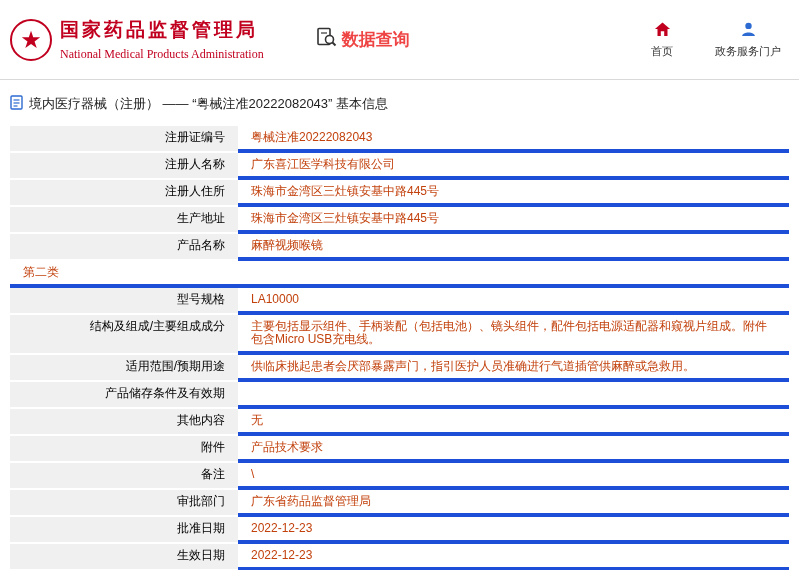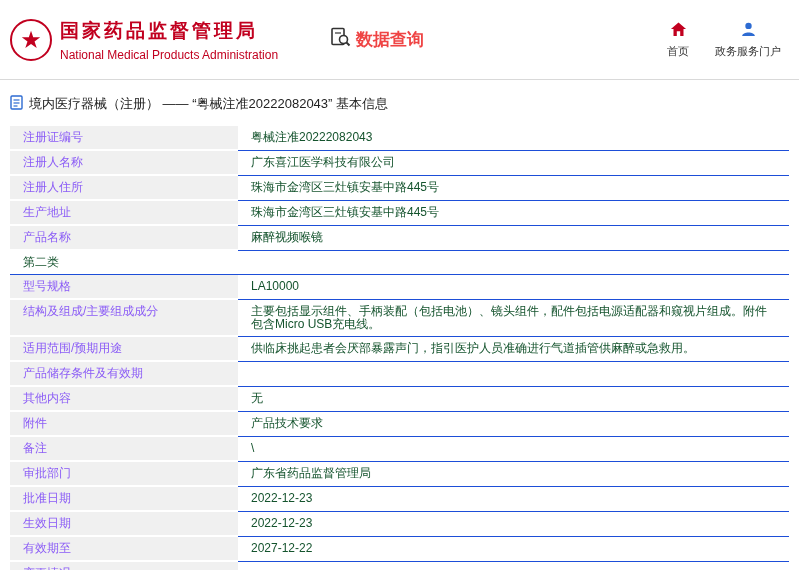--- a/index.html
+++ b/index.html
@@ -15,58 +15,58 @@
     display: flex; align-items: center;
     height: 80px; padding: 0 18px 0 10px;
     border-bottom: 1px solid #d9d9d9;
   }
   .logo-emblem {
     width: 42px; height: 42px; flex-shrink: 0;
     border: 2px solid #c1001f; border-radius: 50%;
     display: flex; align-items: center; justify-content: center;
     color: #c1001f; font-size: 24px; line-height: 1;
   }
-  .title-block { margin-left: 8px; }
+  .title-block { margin-left: 8px; font-family: Liberation Serif, serif; }
   .title-block .title {
     color: #c1001f; font-size: 19px; font-weight: bold; letter-spacing: 3px;
     white-space: nowrap;
   }
   .title-block .subtitle {
     color: #c1001f; font-size: 12px; margin-top: 4px; white-space: nowrap;
   }
   .data-query {
     display: flex; align-items: center; gap: 5px;
     margin-left: 52px; font-size: 17px; font-weight: bold; color: #ef4444;
     cursor: pointer;
   }
-  .nav { margin-left: auto; display: flex; gap: 26px; }
+  .nav { margin-left: auto; display: flex; gap: 42px; }
   .nav-item {
     display: flex; flex-direction: column; align-items: center; gap: 4px;
     font-size: 11px; color: #333; cursor: pointer; white-space: nowrap;
   }
 
   
   .breadcrumb {
     display: flex; align-items: flex-start; gap: 6px;
     margin: 15px 10px 13px 10px;
     font-size: 13px; color: #222; white-space: nowrap;
   }
 
   
   .info-table { margin: 0 10px; width: 779px; }
   .row { display: flex; }
   .cell { font-size: 12px; line-height: 13px; padding: 5px 13px; }
   .cell.label {
     width: 228px; flex-shrink: 0;
-    background: #f0f0f0; text-align: left; color: #8b5cf6;
+    background: #f0f0f0; text-align: right; color: #000000;
     border-bottom: 2px solid #fff;
   }
   .cell.value {
-    flex: 1; color: #14532d;
-    border-bottom: 1px solid #1d4ed8;
+    flex: 1; color: #c2410c;
+    border-bottom: 4px solid #1d4ed8;
   }
 </style>
 </head>
 <body>
 
 <div class="header">
   <div class="logo-emblem">★</div>
   <div class="title-block">
     <div class="title">国家药品监督管理局</div>
     <div class="subtitle">National Medical Products Administration</div>

